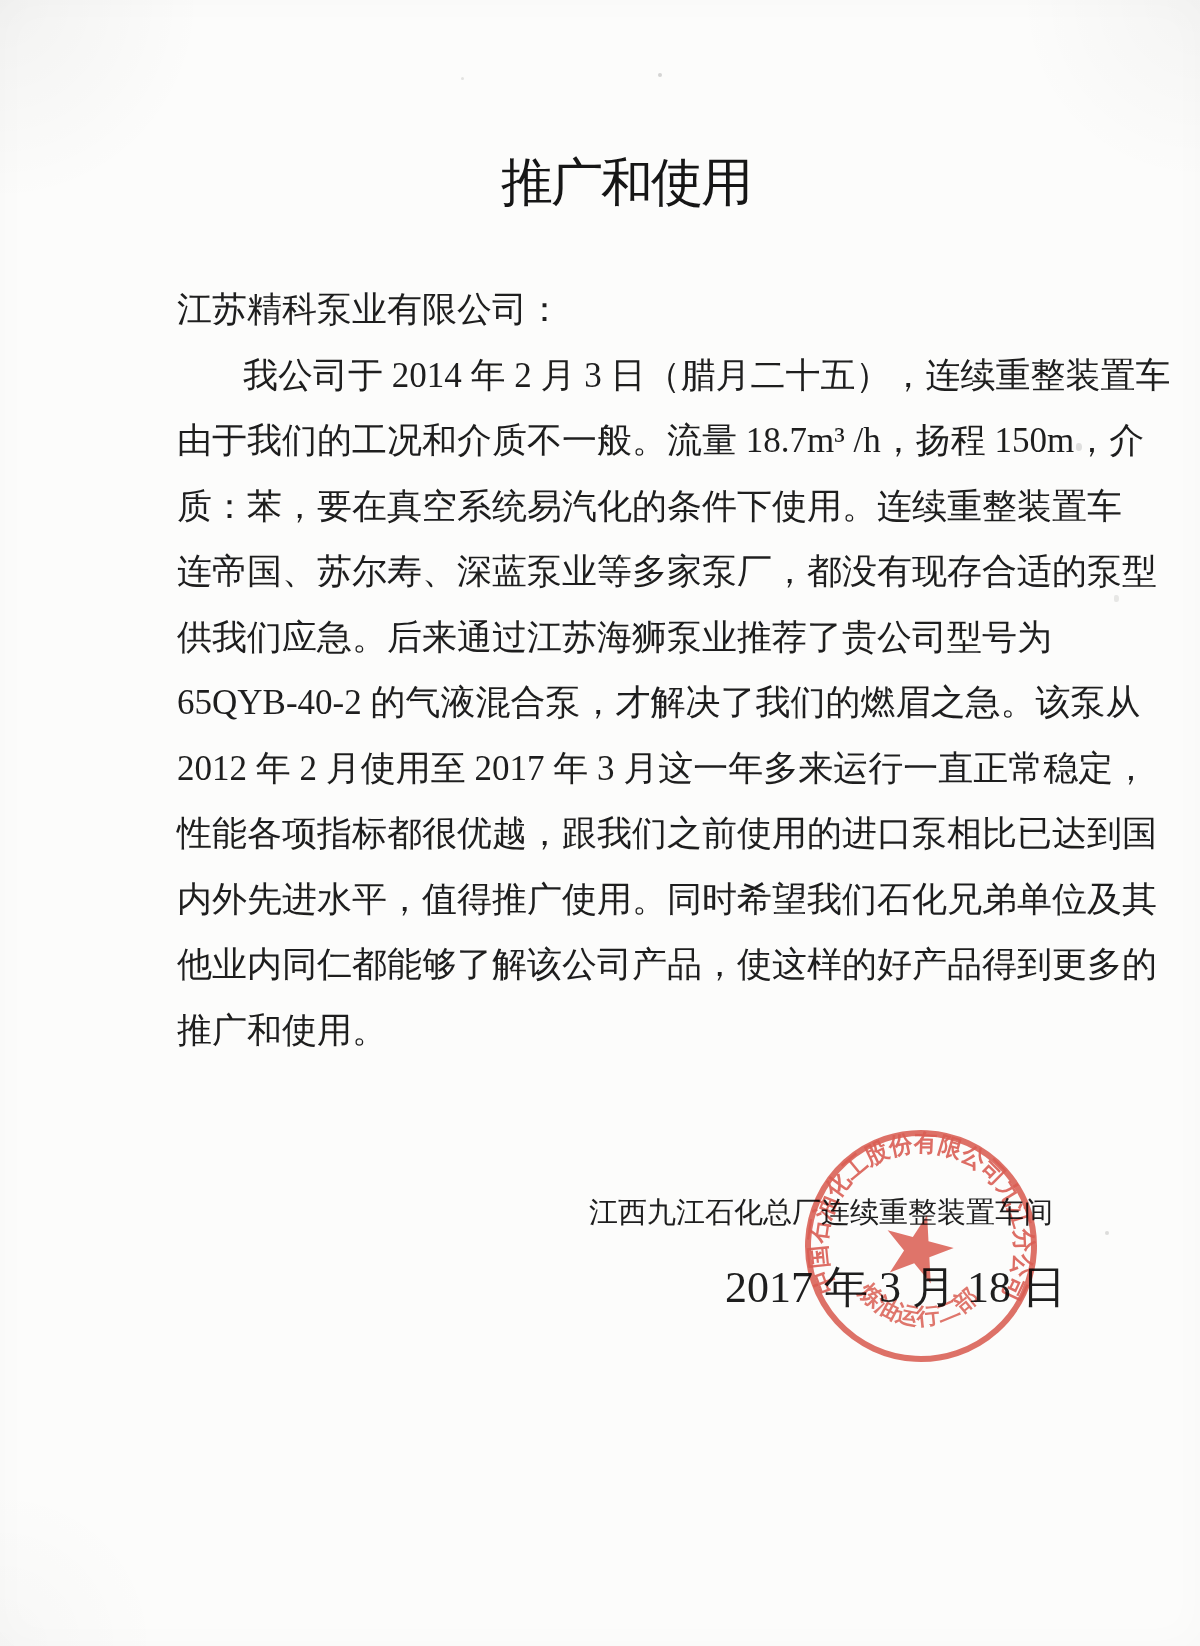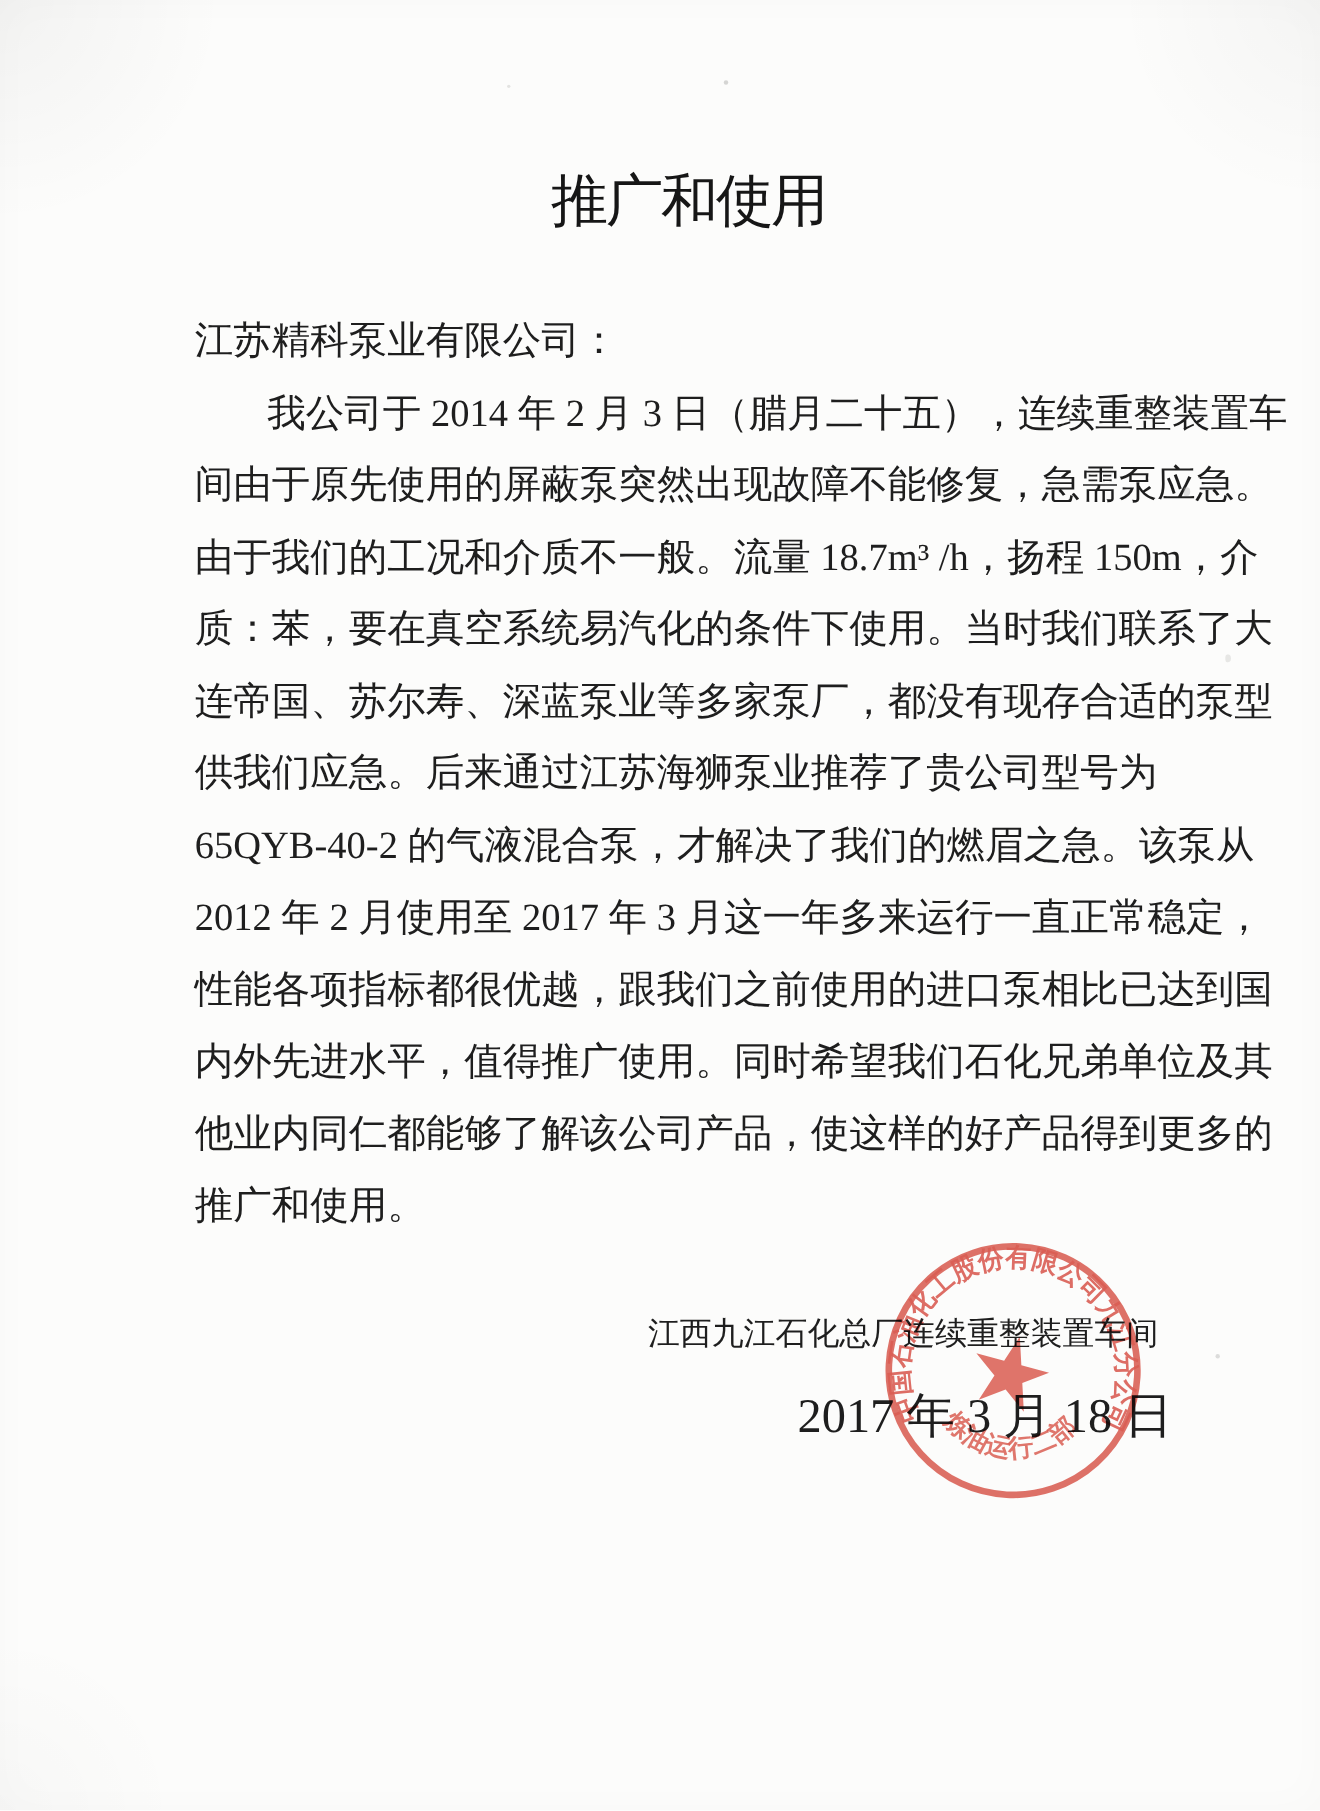--- a/index.html
+++ b/index.html
@@ -82,23 +82,22 @@
 </head>
 <body>
 
 <div class="page">
 
   <div class="doc-title">推广和使用</div>
 
   <div class="body-text">
     <div class="line short">江苏精科泵业有限公司：</div>
     <div class="line indent">我公司于 2014 年 2 月 3 日（腊月二十五），连续重整装置车</div>
-    <div class="line">间由于原先使用的屏蔽泵突然出现故障不能修复，急需泵应急。</div>
     <div class="line">由于我们的工况和介质不一般。流量 18.7m³ /h，扬程 150m，介</div>
-    <div class="line">质：苯，要在真空系统易汽化的条件下使用。当时我们联系了大</div>
+    <div class="line">质：苯，要在真空系统易汽化的条件下使用。连续重整装置车</div>
     <div class="line">连帝国、苏尔寿、深蓝泵业等多家泵厂，都没有现存合适的泵型</div>
     <div class="line">供我们应急。后来通过江苏海狮泵业推荐了贵公司型号为</div>
     <div class="line">65QYB-40-2 的气液混合泵，才解决了我们的燃眉之急。该泵从</div>
     <div class="line">2012 年 2 月使用至 2017 年 3 月这一年多来运行一直正常稳定，</div>
     <div class="line">性能各项指标都很优越，跟我们之前使用的进口泵相比已达到国</div>
     <div class="line">内外先进水平，值得推广使用。同时希望我们石化兄弟单位及其</div>
     <div class="line">他业内同仁都能够了解该公司产品，使这样的好产品得到更多的</div>
     <div class="line short">推广和使用。</div>
   </div>
 

